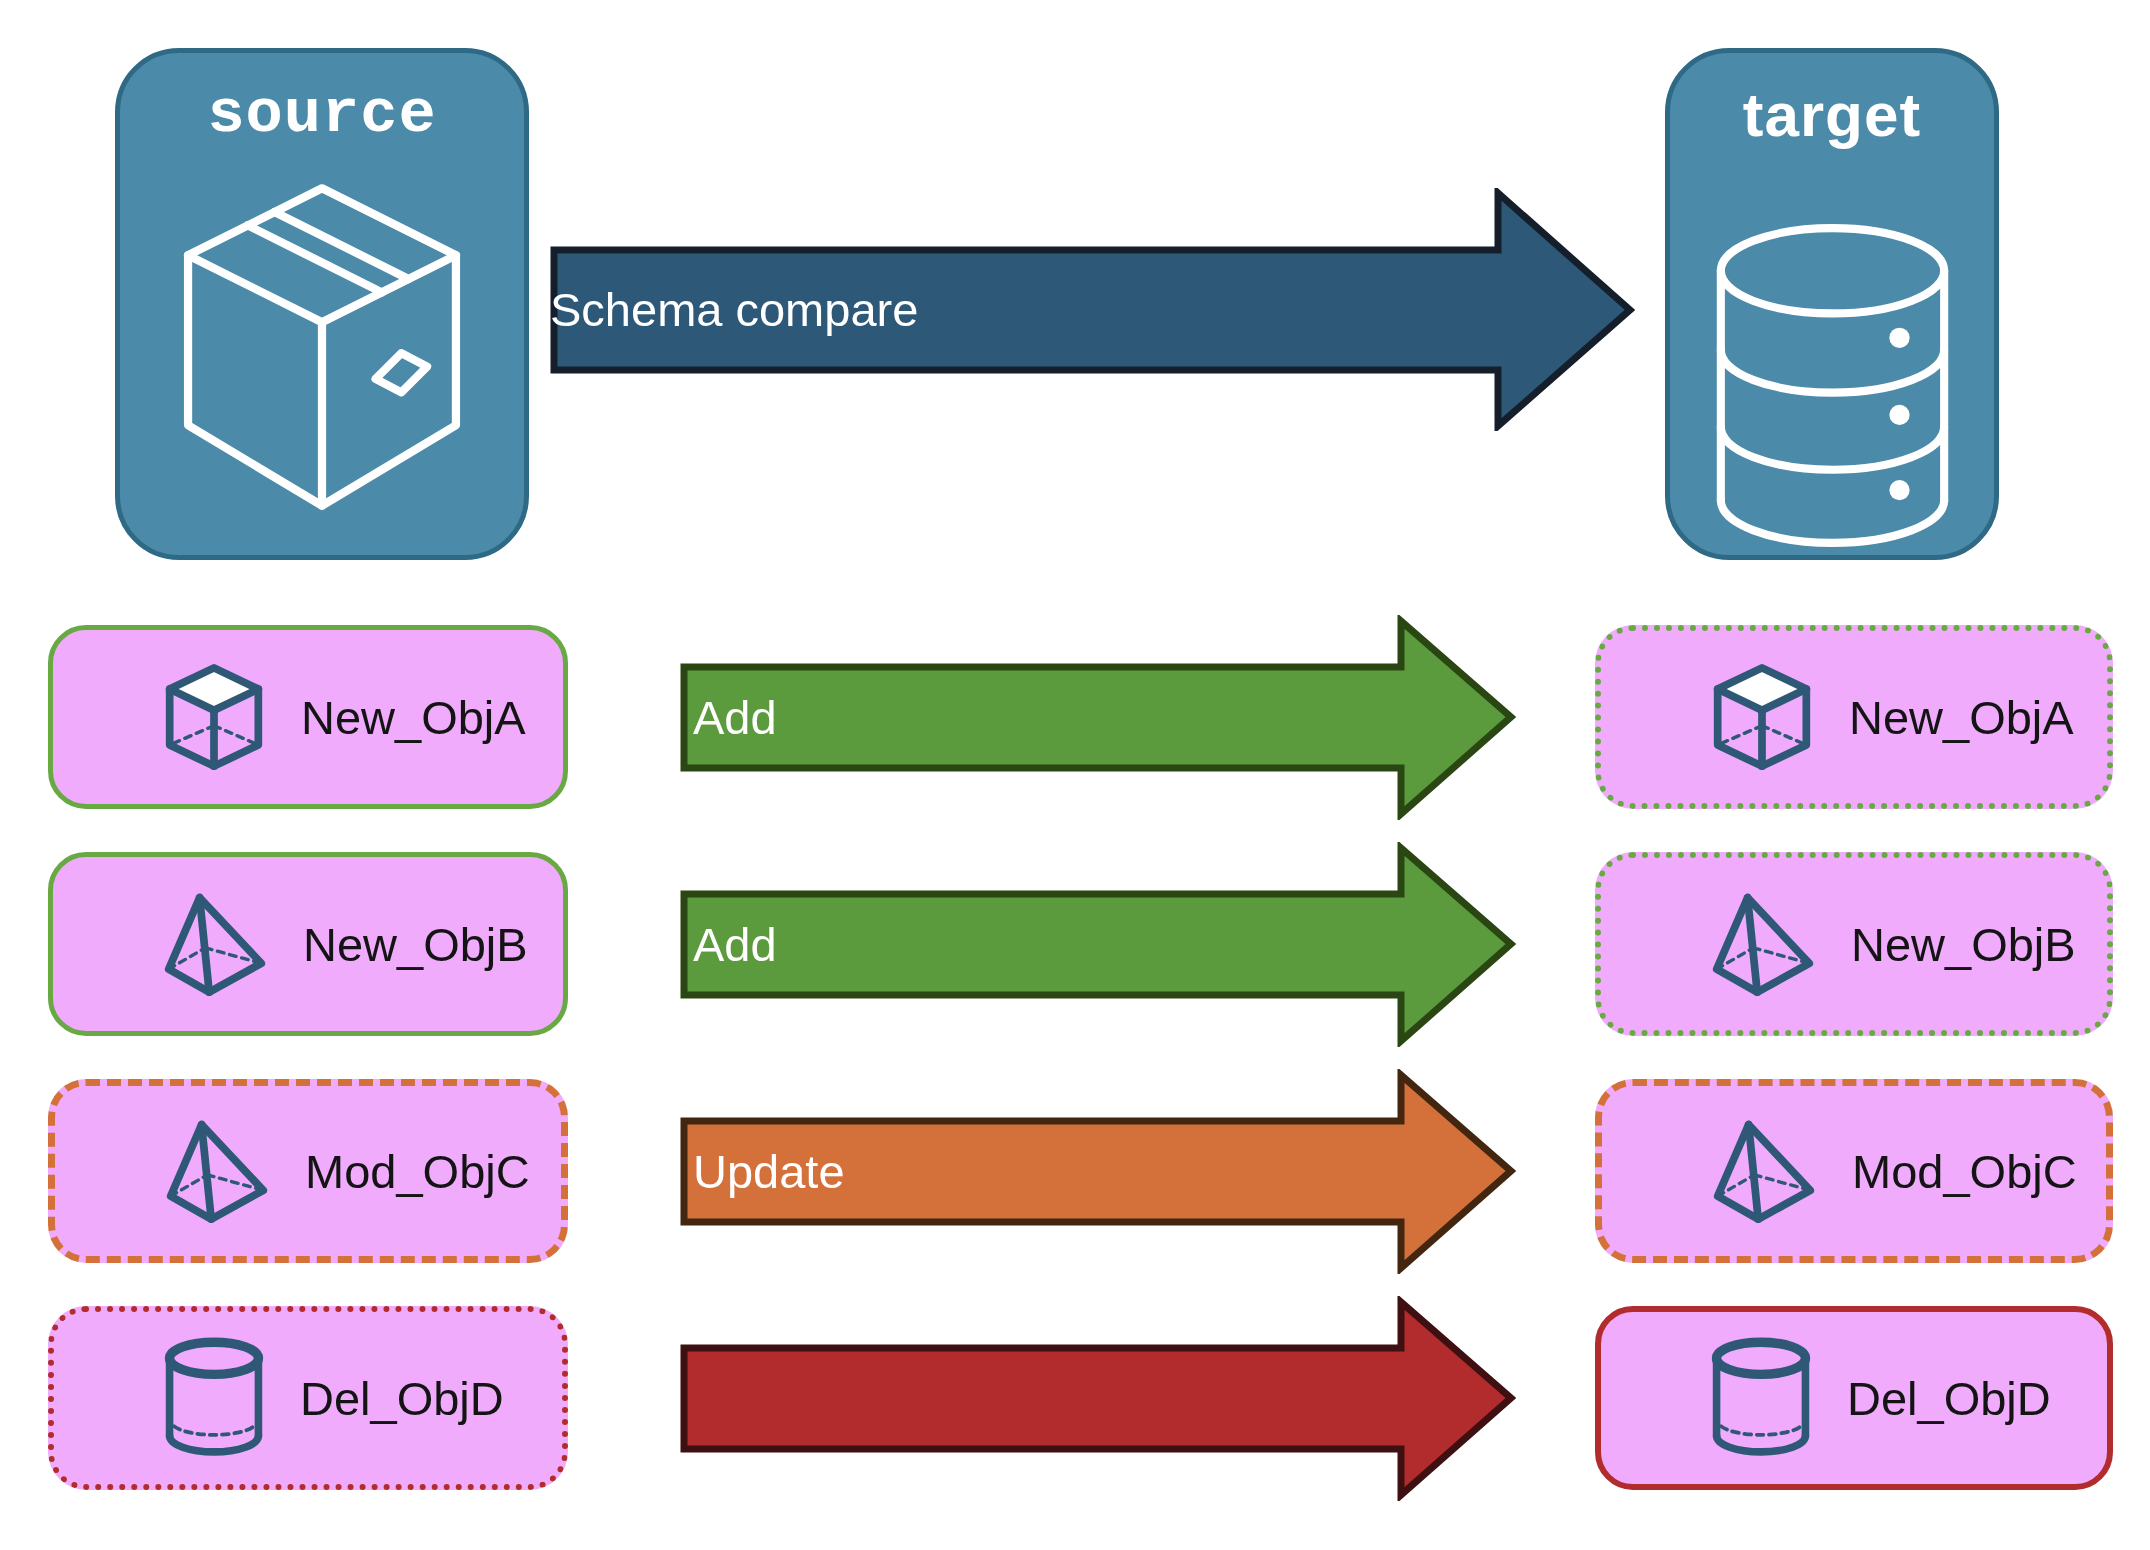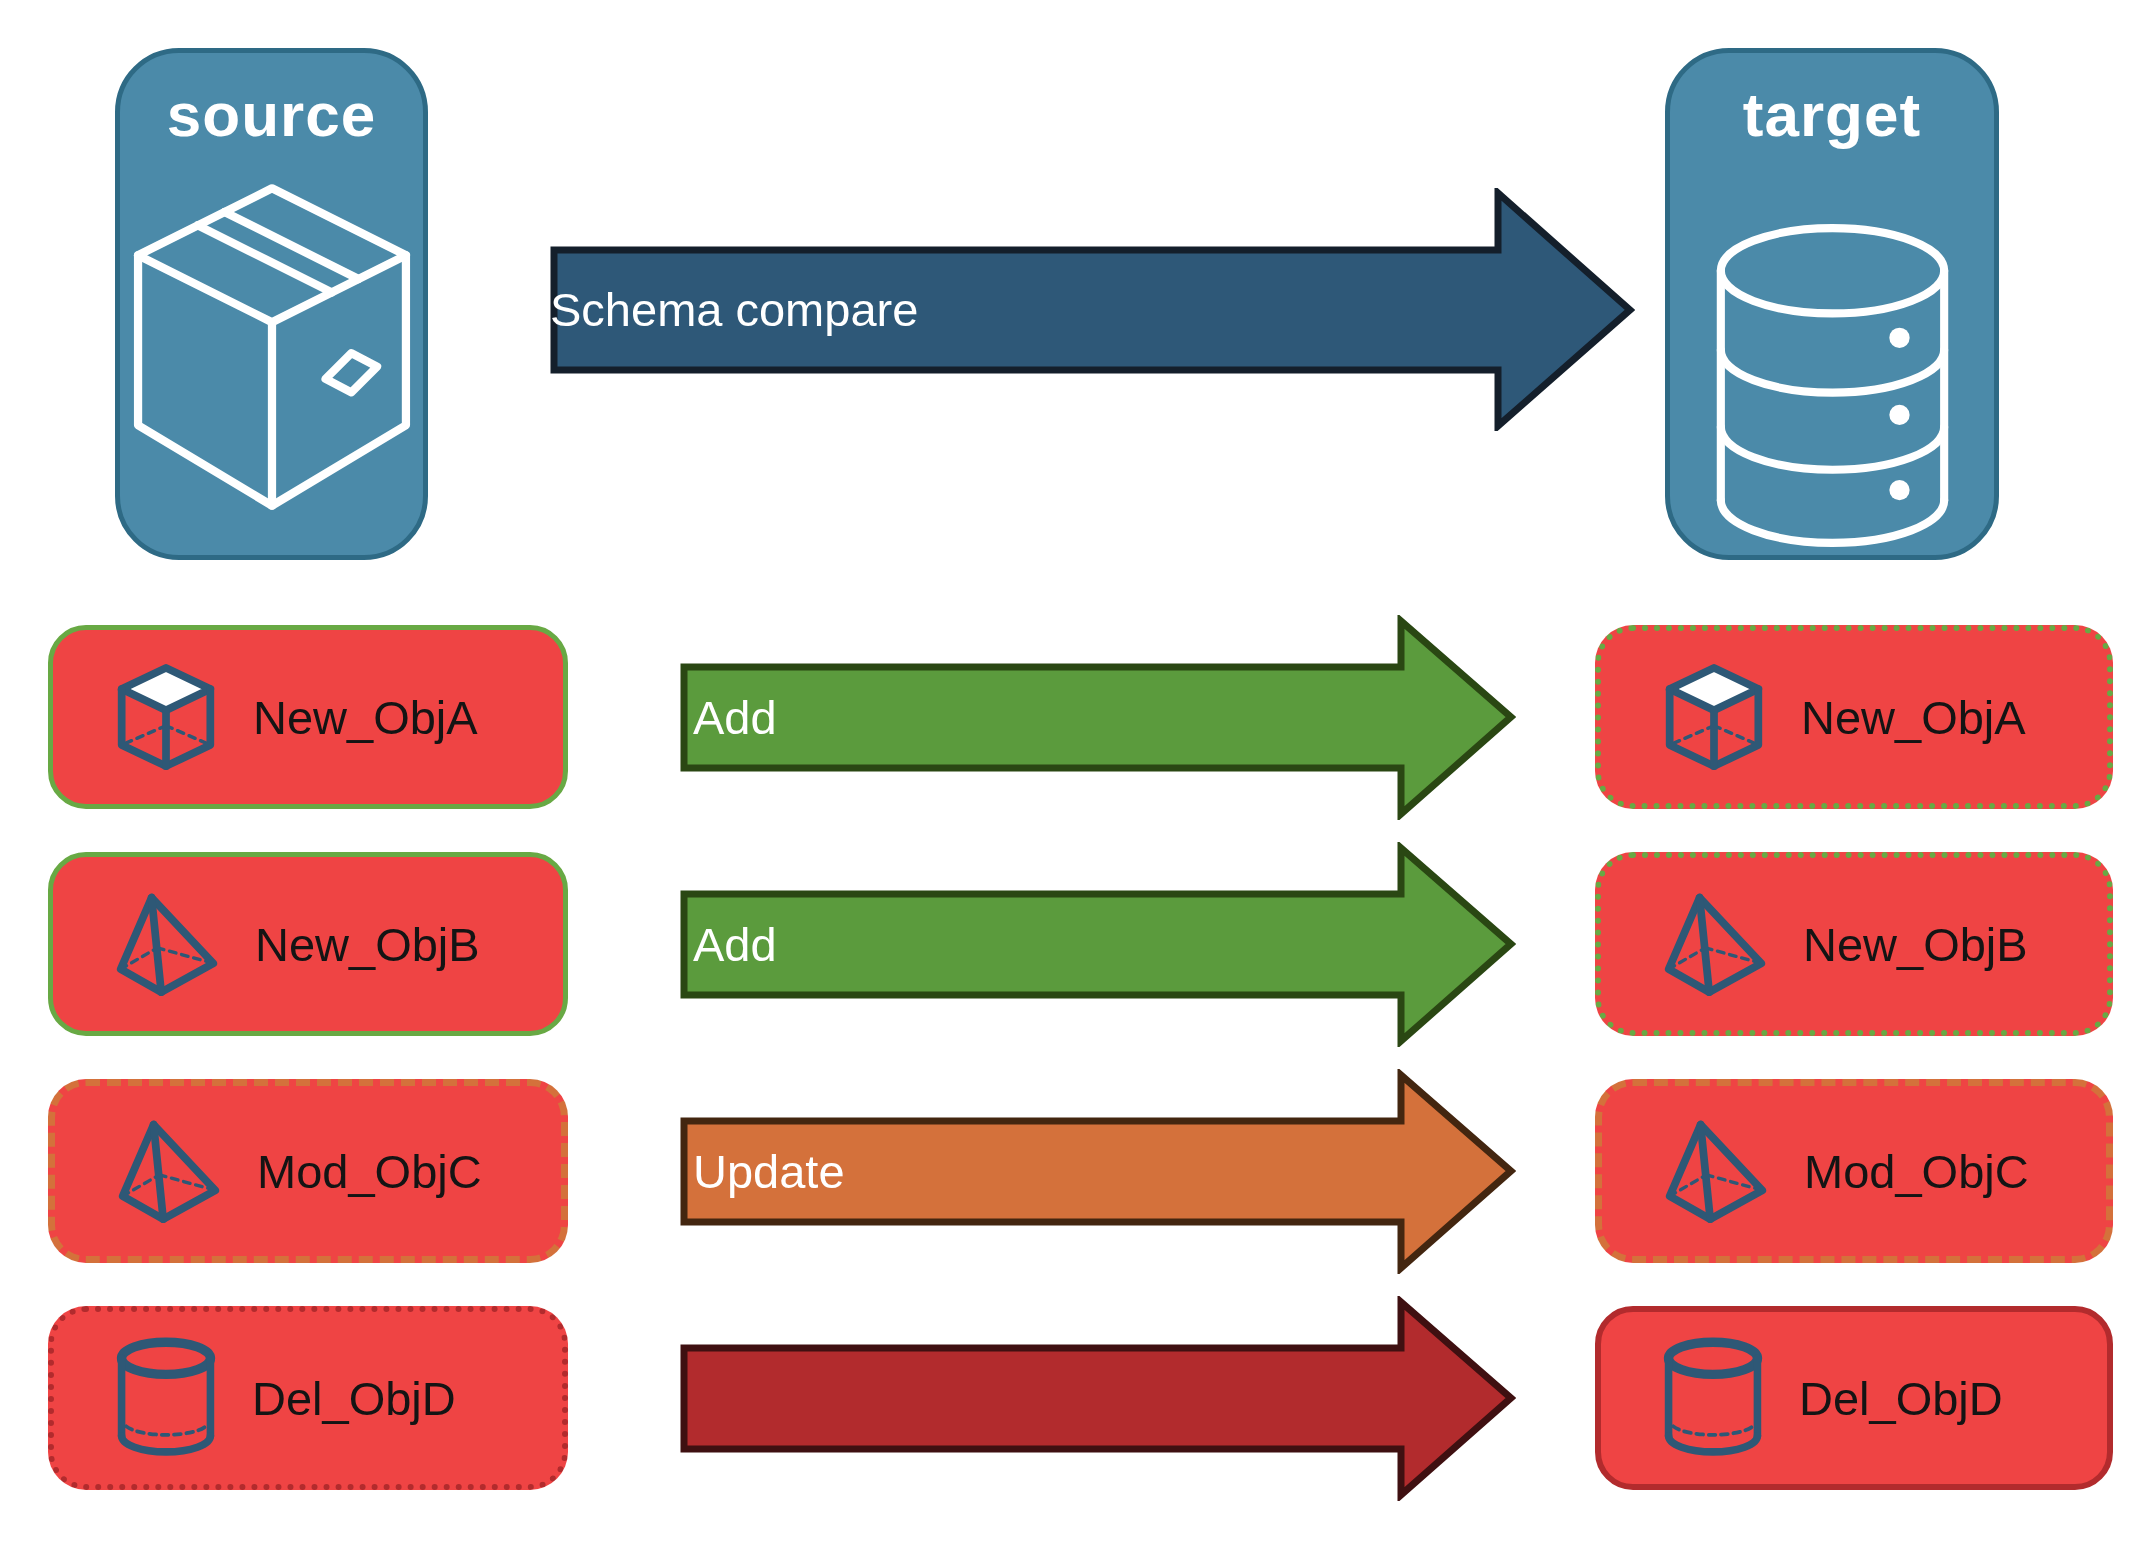--- a/index.html
+++ b/index.html
@@ -33,21 +33,21 @@
     top: 48px;
     height: 512px;
     background: var(--steel-blue);
     border: 5px solid var(--steel-border);
     border-radius: 64px;
     box-sizing: border-box;
     display: flex;
     flex-direction: column;
     align-items: center;
   }
-  .node-source { left: 115px; width: 313px; }
+  .node-source { left: 115px; width: 414px; font-family: Liberation Mono, monospace; }
   .node-target { left: 1665px; width: 334px; gap: 40px; }
   .node-title {
     margin-top: 26px;
     color: #ffffff;
     font-size: 62px;
     font-weight: bold;
     letter-spacing: 1px;
   }
   .node-icon { margin-top: 28px; }
 
@@ -75,26 +75,26 @@
     line-height: 101px;
     font-size: 47px;
     padding-left: 13px;
   }
 
   
   .card {
     position: absolute;
     width: 520px;
     height: 184px;
-    background: #ef4444;
+    background: #f0abfc;
     border-radius: 38px;
     box-sizing: border-box;
     display: flex;
     align-items: center;
-    padding-left: 60px;
+    padding-left: 108px;
   }
   .card.right { left: 1595px; width: 518px; }
   .card.left  { left: 48px; }
   .b-green-solid  { border: 5px solid var(--green-box); }
   .b-green-dotted { border: 6px dotted var(--green-box); }
   .b-orange-dashed{ border: 7px dashed var(--orange); }
   .b-red-dotted   { border: 6px dotted var(--red); }
   .b-red-solid    { border: 6px solid var(--red); }
 
   .obj-icon { flex: 0 0 auto; margin-right: 34px; }

